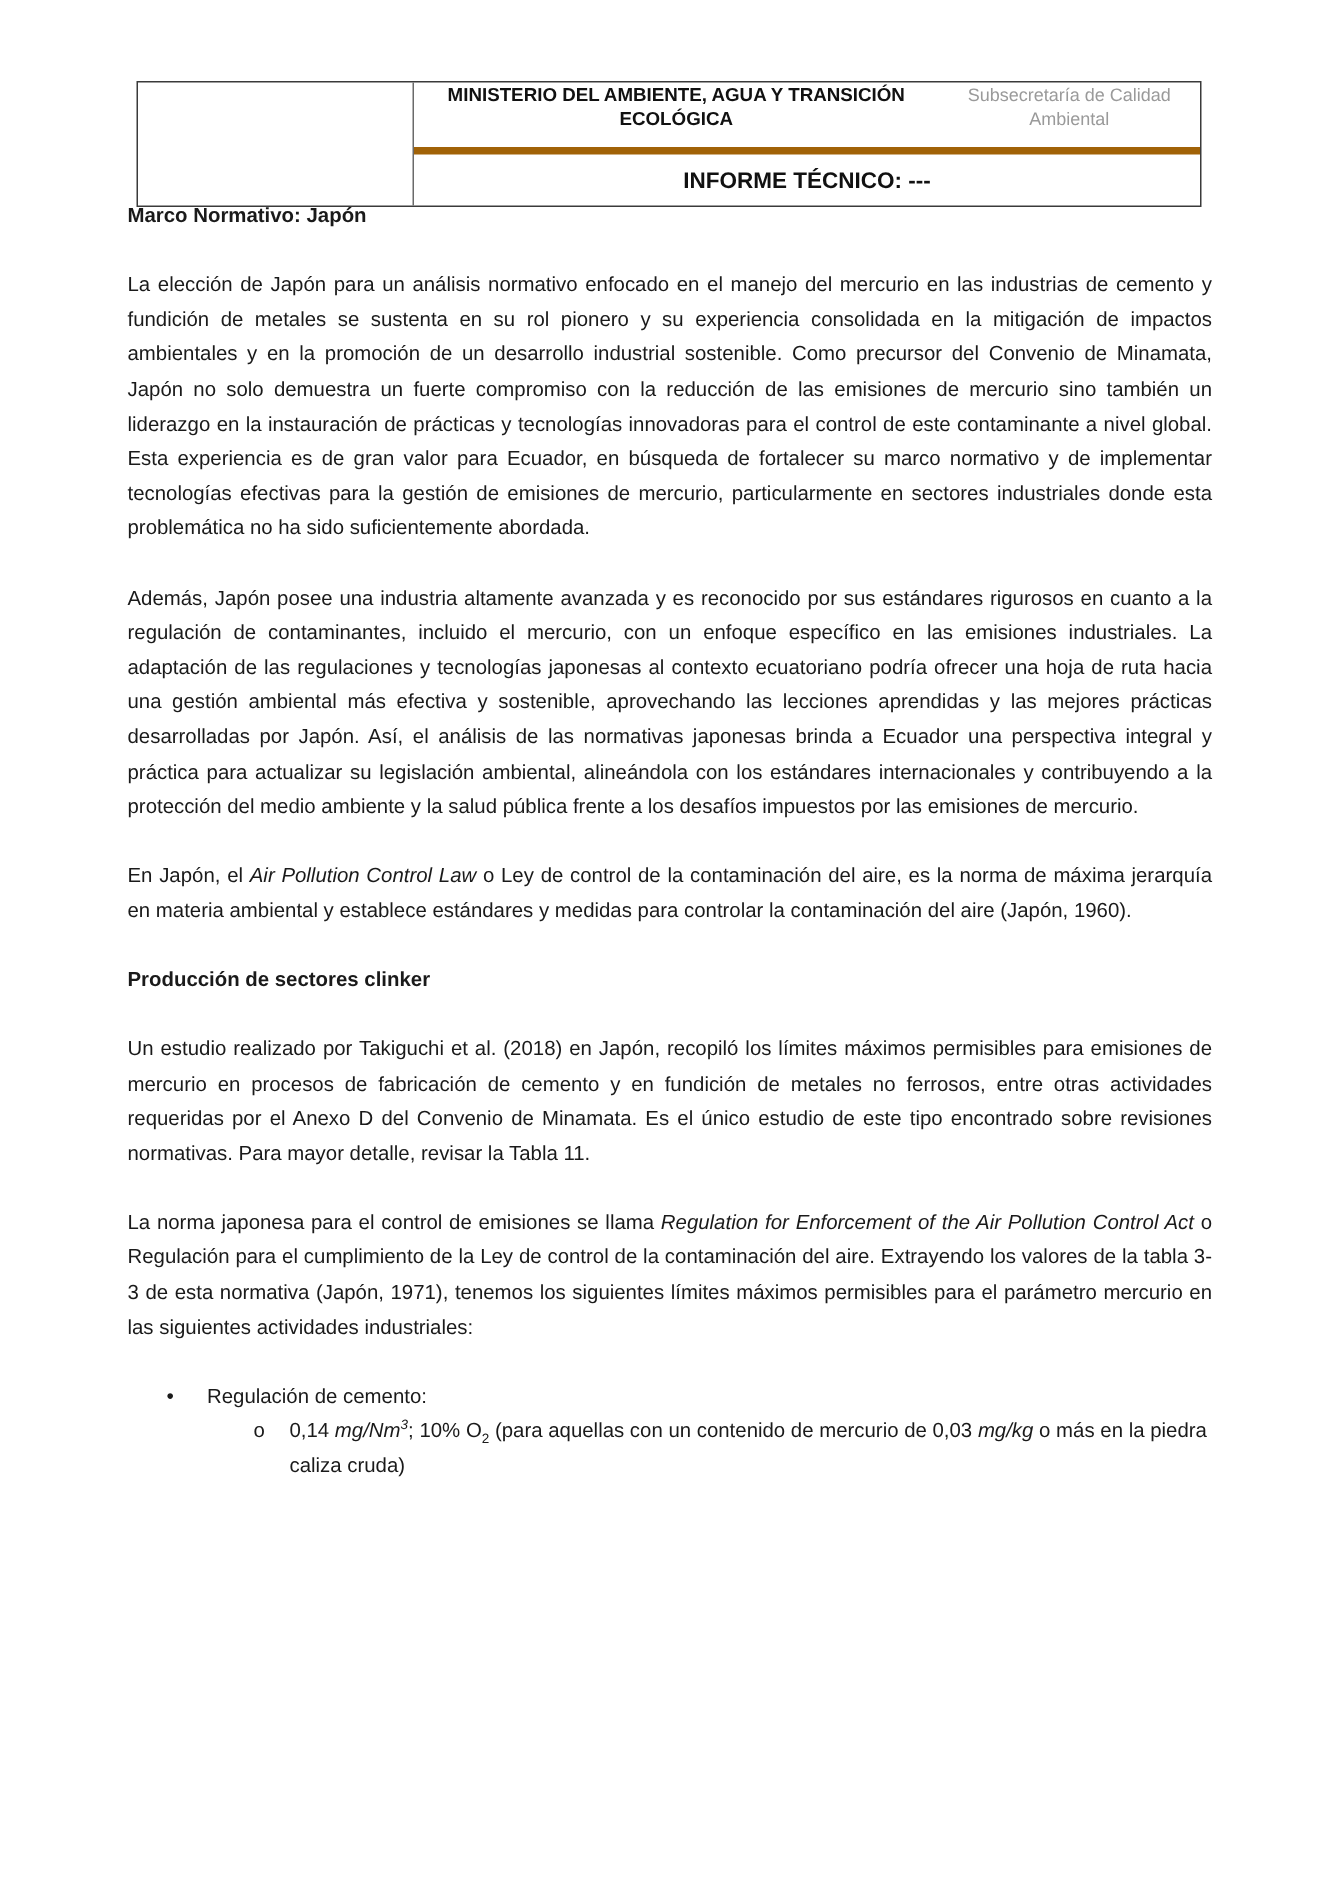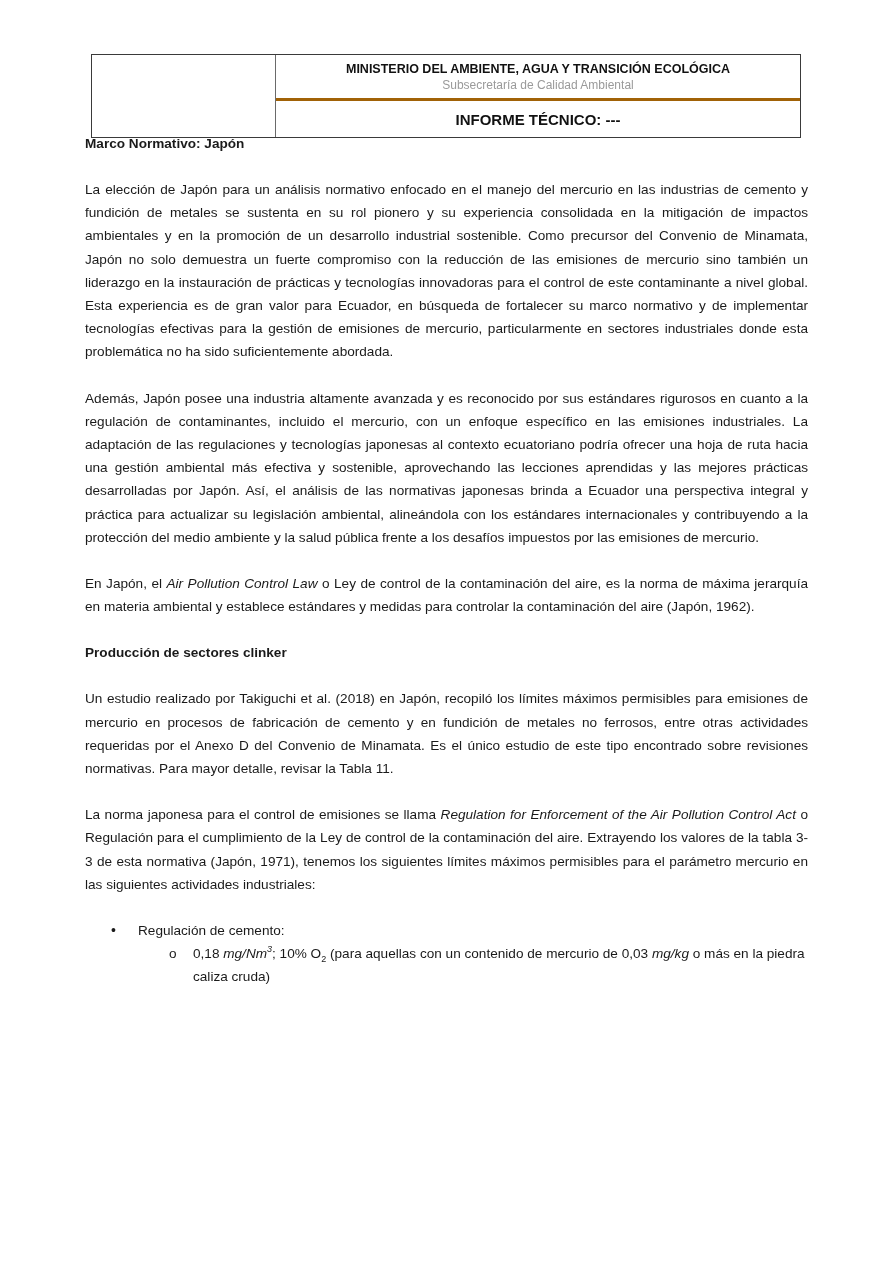--- a/index.html
+++ b/index.html
@@ -2,22 +2,22 @@
 <html><head>
 <meta charset="utf-8">
 <style>
   html, body { margin: 0; padding: 0; background: #ffffff; }
   body { width: 892px; height: 1263px; position: relative; overflow: hidden;
          font-family: "Liberation Sans", "DejaVu Sans", sans-serif; color: #1a1a1a; }
   .header-table { position: absolute; left: 91px; top: 54px; width: 710px; height: 84px;
                   border: 1px solid #3a3a3a; box-sizing: border-box; display: flex; }
   .header-left { width: 183px; border-right: 1px solid #6a6a6a; }
   .header-right { flex: 1; display: flex; flex-direction: column; }
-  .header-top { height: 43px; border-bottom: 3px solid #a16207; text-align: center;
-                display: flex; flex-direction: column; justify-content: center; }
+  .header-top { height: 43px; border-bottom: 5px solid #a16207; text-align: center;
+                display: flex; flex-direction: row; justify-content: center; }
   .ministry { font-size: 12.5px; font-weight: bold; color: #111; line-height: 16px; }
   .subsec { font-size: 12px; color: #9a9a9a; line-height: 16px; }
   .header-bottom { flex: 1; display: flex; align-items: center; justify-content: center;
                    font-size: 15px; font-weight: bold; color: #111; }
   .content { position: absolute; left: 85px; top: 132px; width: 723px; font-size: 13.6px;
              line-height: 23.2px; }
   h2.section { font-size: 13.6px; font-weight: bold; margin: 0 0 23px 0; line-height: 23px; }
   p.para { margin: 0 0 23px 0; text-align: justify; }
   ul.bullets { margin: 0; padding-left: 0; list-style: none; }
   li.bullet { position: relative; padding-left: 53px; }
@@ -38,26 +38,26 @@
       <div class="subsec">Subsecretaría de Calidad Ambiental</div>
     </div>
     <div class="header-bottom">INFORME TÉCNICO: ---</div>
   </div>
 </div>
 
 <div class="content">
   <h2 class="section">Marco Normativo: Japón</h2>
   <p class="para">La elección de Japón para un análisis normativo enfocado en el manejo del mercurio en las industrias de cemento y fundición de metales se sustenta en su rol pionero y su experiencia consolidada en la mitigación de impactos ambientales y en la promoción de un desarrollo industrial sostenible. Como precursor del Convenio de Minamata, Japón no solo demuestra un fuerte compromiso con la reducción de las emisiones de mercurio sino también un liderazgo en la instauración de prácticas y tecnologías innovadoras para el control de este contaminante a nivel global. Esta experiencia es de gran valor para Ecuador, en búsqueda de fortalecer su marco normativo y de implementar tecnologías efectivas para la gestión de emisiones de mercurio, particularmente en sectores industriales donde esta problemática no ha sido suficientemente abordada.</p>
   <p class="para">Además, Japón posee una industria altamente avanzada y es reconocido por sus estándares rigurosos en cuanto a la regulación de contaminantes, incluido el mercurio, con un enfoque específico en las emisiones industriales. La adaptación de las regulaciones y tecnologías japonesas al contexto ecuatoriano podría ofrecer una hoja de ruta hacia una gestión ambiental más efectiva y sostenible, aprovechando las lecciones aprendidas y las mejores prácticas desarrolladas por Japón. Así, el análisis de las normativas japonesas brinda a Ecuador una perspectiva integral y práctica para actualizar su legislación ambiental, alineándola con los estándares internacionales y contribuyendo a la protección del medio ambiente y la salud pública frente a los desafíos impuestos por las emisiones de mercurio.</p>
-  <p class="para"><span>En Japón, el </span><i>Air Pollution Control Law</i><span> o Ley de control de la contaminación del aire, es la norma de máxima jerarquía en materia ambiental y establece estándares y medidas para controlar la contaminación del aire (Japón, 1962).</span></p>
+  <p class="para"><span>En Japón, el </span><i>Air Pollution Control Law</i><span> o Ley de control de la contaminación del aire, es la norma de máxima jerarquía en materia ambiental y establece estándares y medidas para controlar la contaminación del aire (Japón, 1960).</span></p>
   <h2 class="section">Producción de sectores clinker</h2>
   <p class="para">Un estudio realizado por Takiguchi et al. (2018) en Japón, recopiló los límites máximos permisibles para emisiones de mercurio en procesos de fabricación de cemento y en fundición de metales no ferrosos, entre otras actividades requeridas por el Anexo D del Convenio de Minamata. Es el único estudio de este tipo encontrado sobre revisiones normativas. Para mayor detalle, revisar la Tabla 11.</p>
   <p class="para"><span>La norma japonesa para el control de emisiones se llama </span><i>Regulation for Enforcement of the Air Pollution Control Act</i><span> o Regulación para el cumplimiento de la Ley de control de la contaminación del aire. Extrayendo los valores de la tabla 3-3 de esta normativa (Japón, 1971), tenemos los siguientes límites máximos permisibles para el parámetro mercurio en las siguientes actividades industriales:</span></p>
 
   <ul class="bullets">
     <li class="bullet">
       <span>Regulación de cemento:</span>
       <ul class="sub">
-        <li class="subitem"><span>0,18 </span><i>mg/Nm</i><sup><i>3</i></sup><span>; 10% O</span><sub>2</sub><span> (para aquellas con un contenido de mercurio de 0,03 </span><i>mg/kg</i><span> o más en la piedra caliza cruda)</span></li>
+        <li class="subitem"><span>0,14 </span><i>mg/Nm</i><sup><i>3</i></sup><span>; 10% O</span><sub>2</sub><span> (para aquellas con un contenido de mercurio de 0,03 </span><i>mg/kg</i><span> o más en la piedra caliza cruda)</span></li>
       </ul>
     </li>
   </ul>
 </div>
 
 </body></html>

